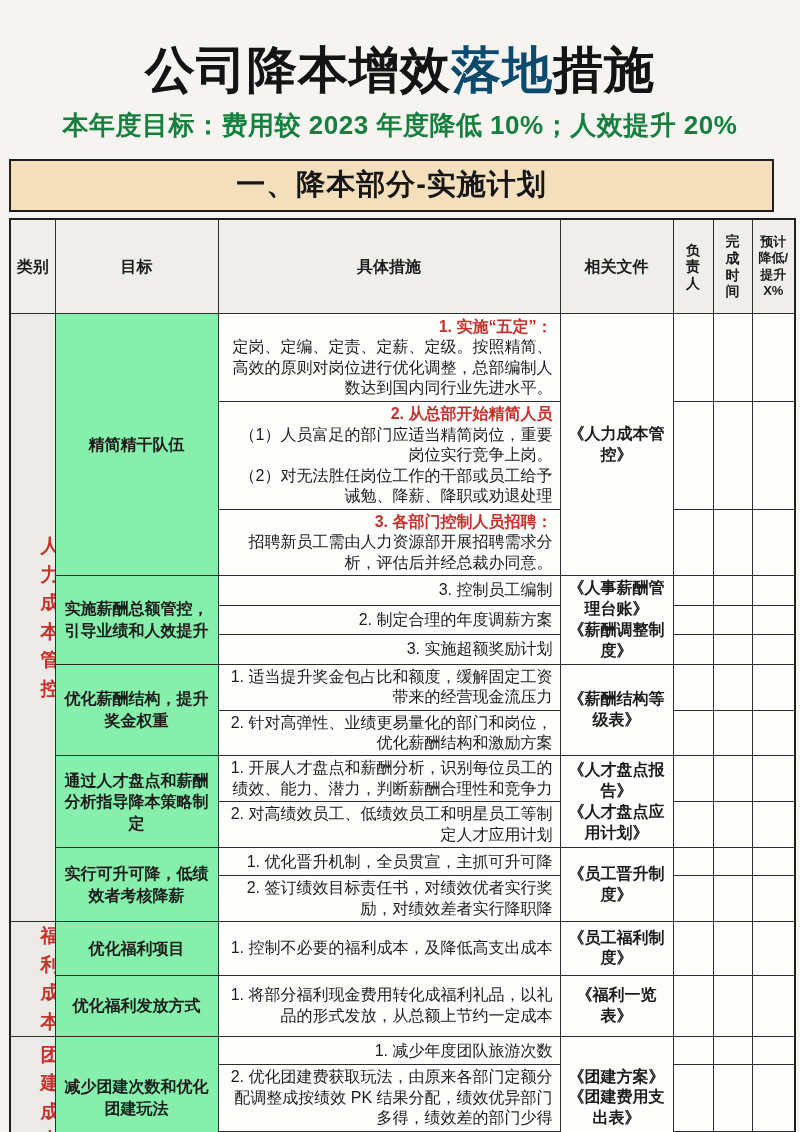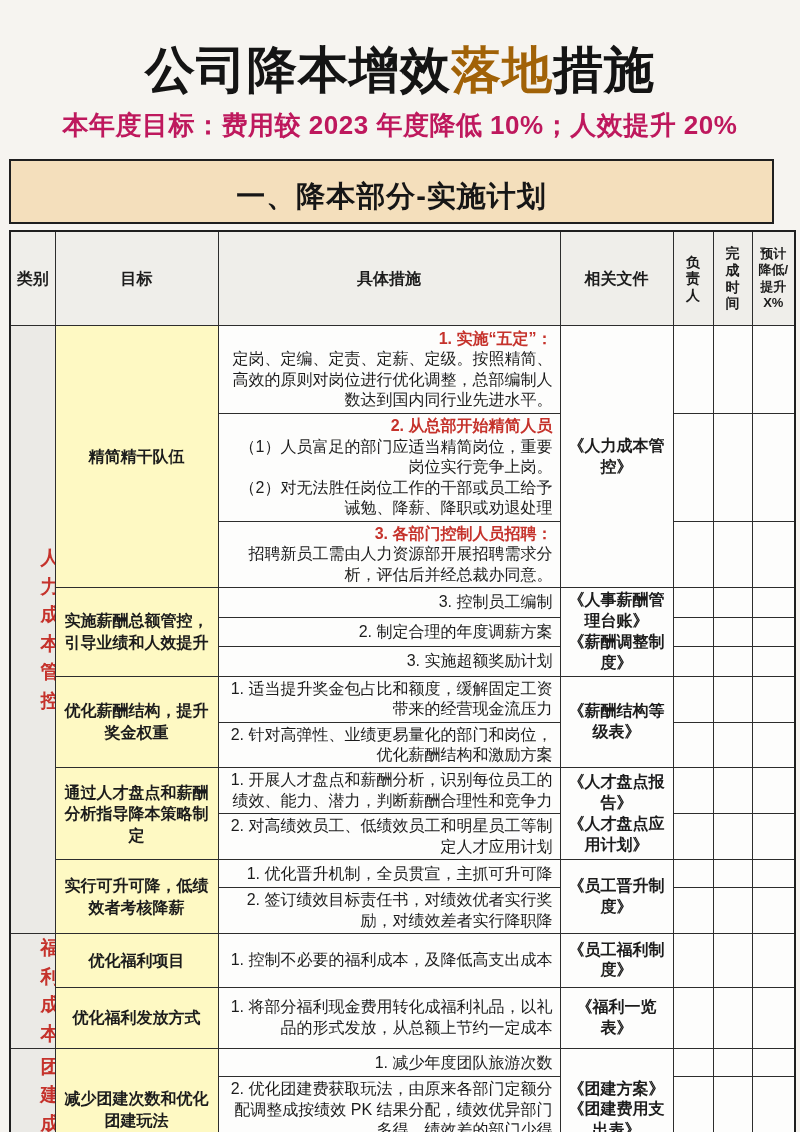--- a/index.html
+++ b/index.html
@@ -15,40 +15,40 @@
 
   .title {
     text-align: center;
     font-size: 50px;
     font-weight: bold;
     letter-spacing: 1px;
     margin: 42px 0 10px 0;
     color: #141414;
     line-height: 1.12;
   }
-  .title .hl { color: #a16207; }
+  .title .hl { color: #0c4a6e; }
 
   .subtitle {
     text-align: center;
     font-size: 26px;
     font-weight: bold;
-    color: #be185d;
+    color: #15803d;
     margin: 0 0 16px 0;
     letter-spacing: 0.5px;
   }
 
   .section-bar {
     margin: 0 26px 6px 9px;
     background: #f4dfbc;
     border: 2px solid #1f1f1f;
     text-align: center;
     font-size: 29px;
     font-weight: bold;
     color: #161616;
-    padding: 16px 0 5px 0;
+    padding: 4px 0 5px 0;
     letter-spacing: 1px;
   }
 
   table.grid {
     margin: 0 9px;
     width: 785px;
     border-collapse: collapse;
     table-layout: fixed;
     background: #fdfdfc;
     border: 2px solid #1f1f1f;
@@ -89,21 +89,21 @@
     text-align: center;
   }
   td.cat .vstack { line-height: 1.5; margin-left: 28px; }
 
   td.target {
     font-size: 16px;
     font-weight: bold;
     text-align: center;
     padding: 2px 3px;
     line-height: 1.35;
-    background: #fef9c3;
+    background: #86efac;
   }
   td.measure {
     font-size: 16px;
     text-align: right;
     padding: 2px 7px;
     line-height: 1.28;
     font-weight: 500;
     background: #fdfdfc;
   }
   .mhead { display: block; color: #c5322b; font-weight: bold; }

